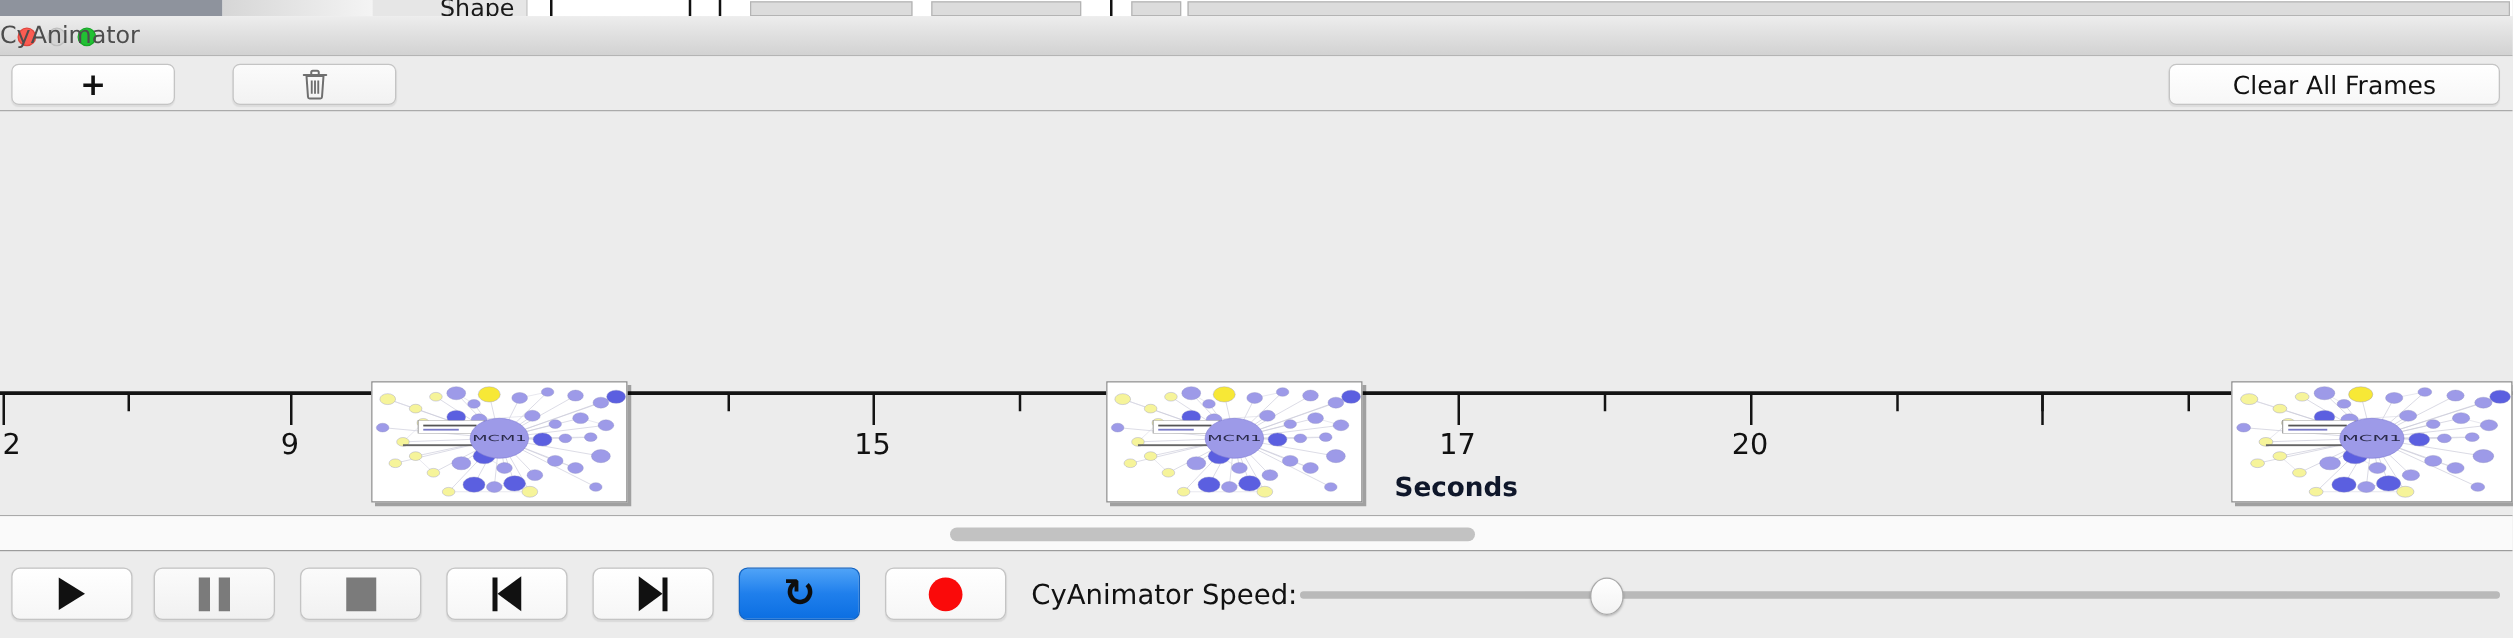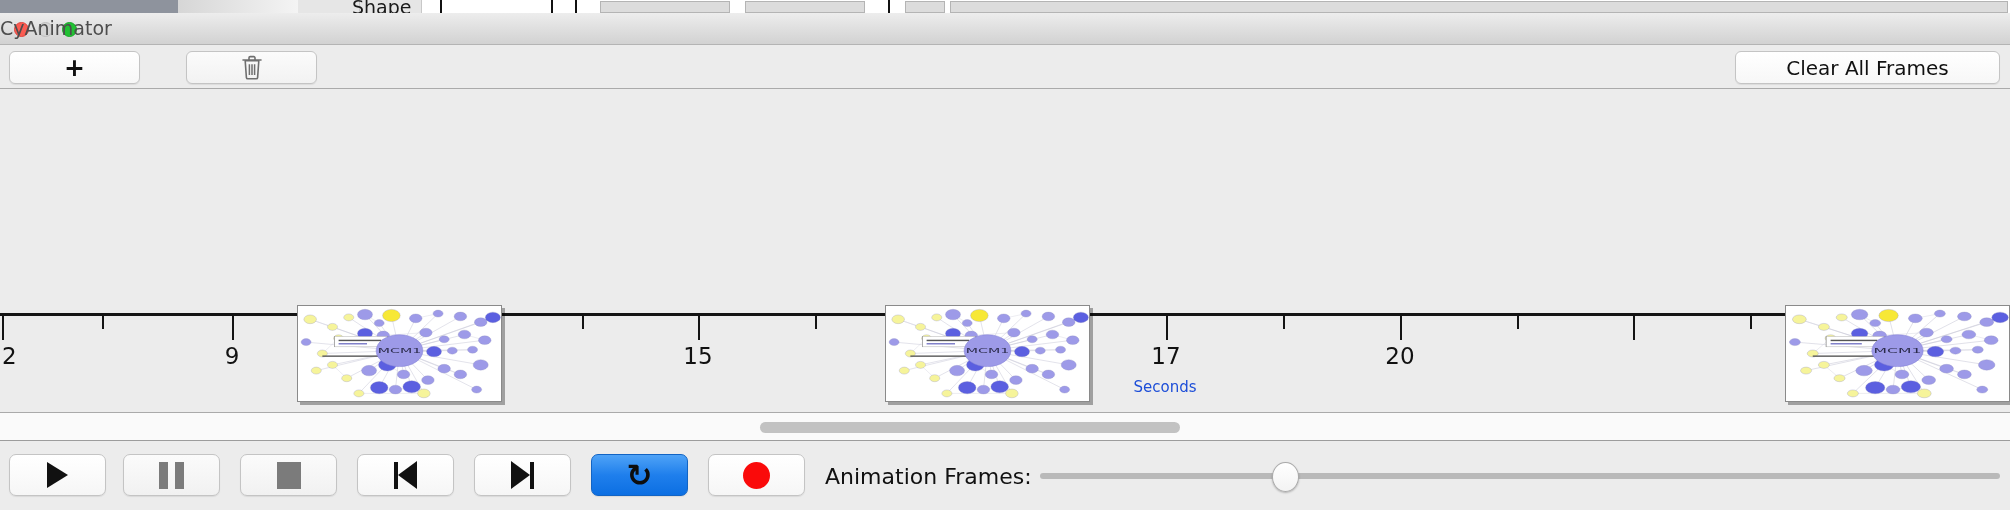--- a/index.html
+++ b/index.html
@@ -73,22 +73,22 @@
     position:absolute; left:0; top:223px; width:2010px; height:3px; background:#141414;
   }
   .tick { position:absolute; width:2px; background:#141414; }
   .tick.major { top:226px; height:24px; }
   .tick.minor { top:226px; height:13px; }
   .tick-label {
     position:absolute; top:253px; font-size:23px; color:#111; transform:translateX(-50%);
     white-space:nowrap;
   }
   .axis-caption {
-    position:absolute; top:288px; font-size:15px; color:#1d4ed8;
-    transform:translateX(-50%); white-space:nowrap;
+    position:absolute; top:288px; font-size:21px; color:#0f172a;
+    transform:translateX(-50%); white-space:nowrap;font-weight:bold;
   }
 
   
   .keyframe {
     position:absolute; background:#ffffff; border:1px solid #8a8a8a;
     box-shadow: 3px 3px 0 rgba(0,0,0,.32);
     overflow:hidden;
   }
   .kf-canvas { position:absolute; left:0; top:0; width:100%; height:100%; display:block; }
 
@@ -575,16 +575,16 @@
   </div>
 
   <div class="pbtn blue" id="btn-loop">
     <span class="ico-loop">↻</span>
   </div>
 
   <div class="pbtn" id="btn-record">
     <span class="ico-rec"></span>
   </div>
 
-  <div class="speed-label">Animation Frames:</div>
+  <div class="speed-label">CyAnimator Speed:</div>
   <div class="speed-track"></div>
   <div class="speed-thumb" id="speed-thumb" style="left: 1272px;"></div>
 </div>
 
 </body></html>

